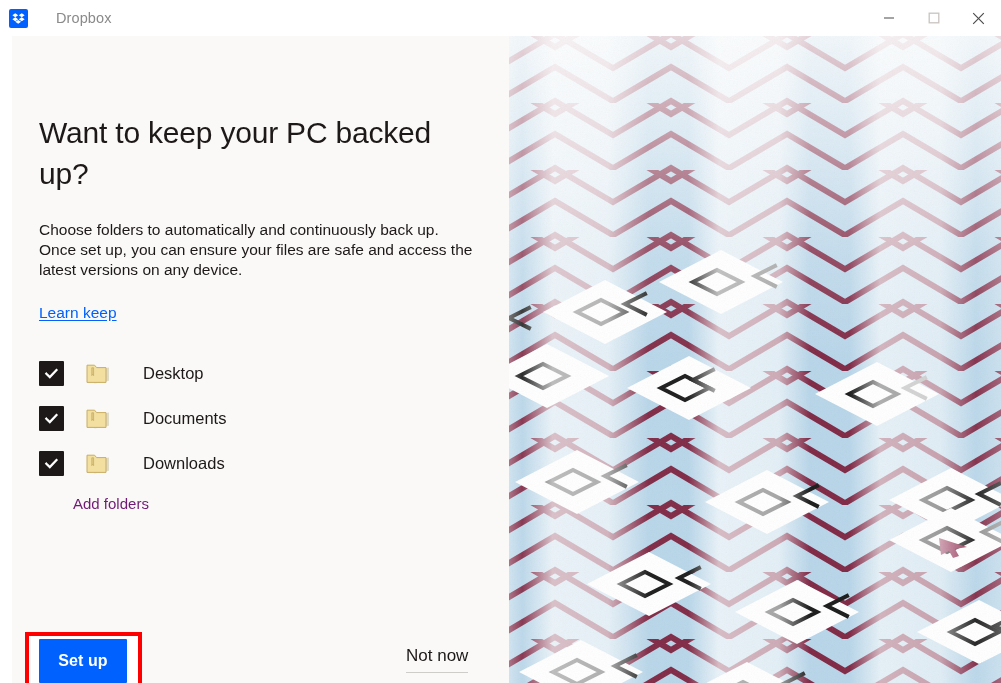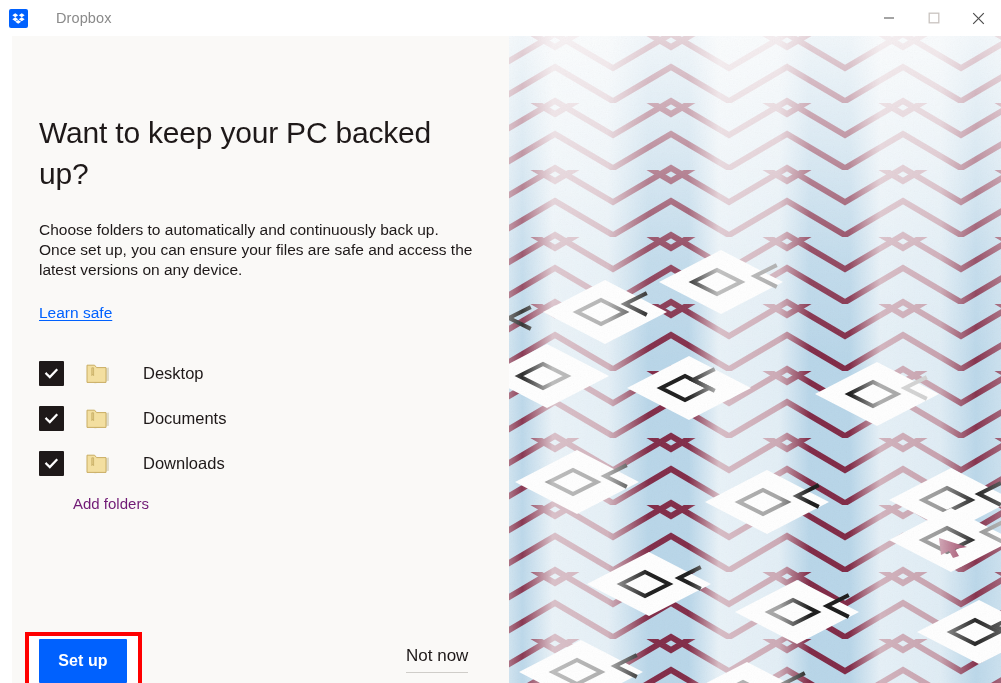--- a/index.html
+++ b/index.html
@@ -213,21 +213,21 @@
       </span>
     </button>
   </div>
 
   <div class="left-pane">
 
     <h1 class="headline">Want to keep your PC backed up?</h1>
 
     <p class="body-copy">Choose folders to automatically and continuously back up. Once set up, you can ensure your files are safe and access the latest versions on any device.</p>
 
-    <a class="learn-more">Learn safe</a>
+    <a class="learn-more">Learn keep</a>
 
     <div class="folder-list">
 
       <div class="folder-row">
         <span class="chk">
           <svg width="15" height="15" viewBox="0 0 16 16">
             <polyline points="2.5,8.2 6.2,11.8 13.3,4.4" fill="none" stroke="#ffffff" stroke-width="2.4" stroke-linecap="square" stroke-linejoin="miter"></polyline>
           </svg>
         </span>
         <span class="folder-ico">

